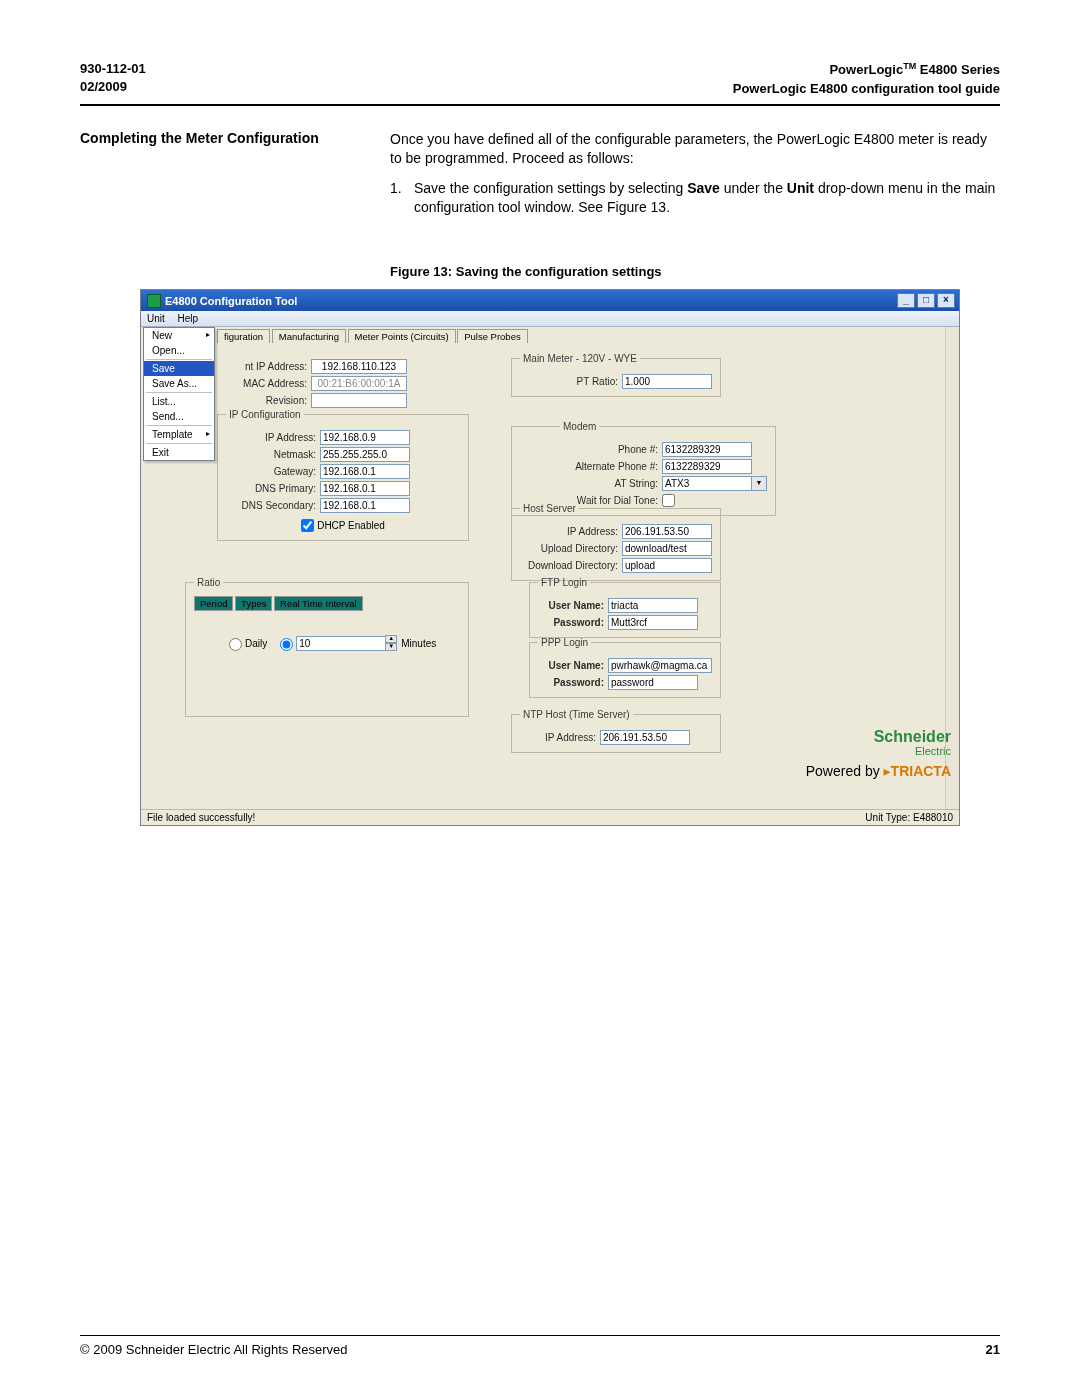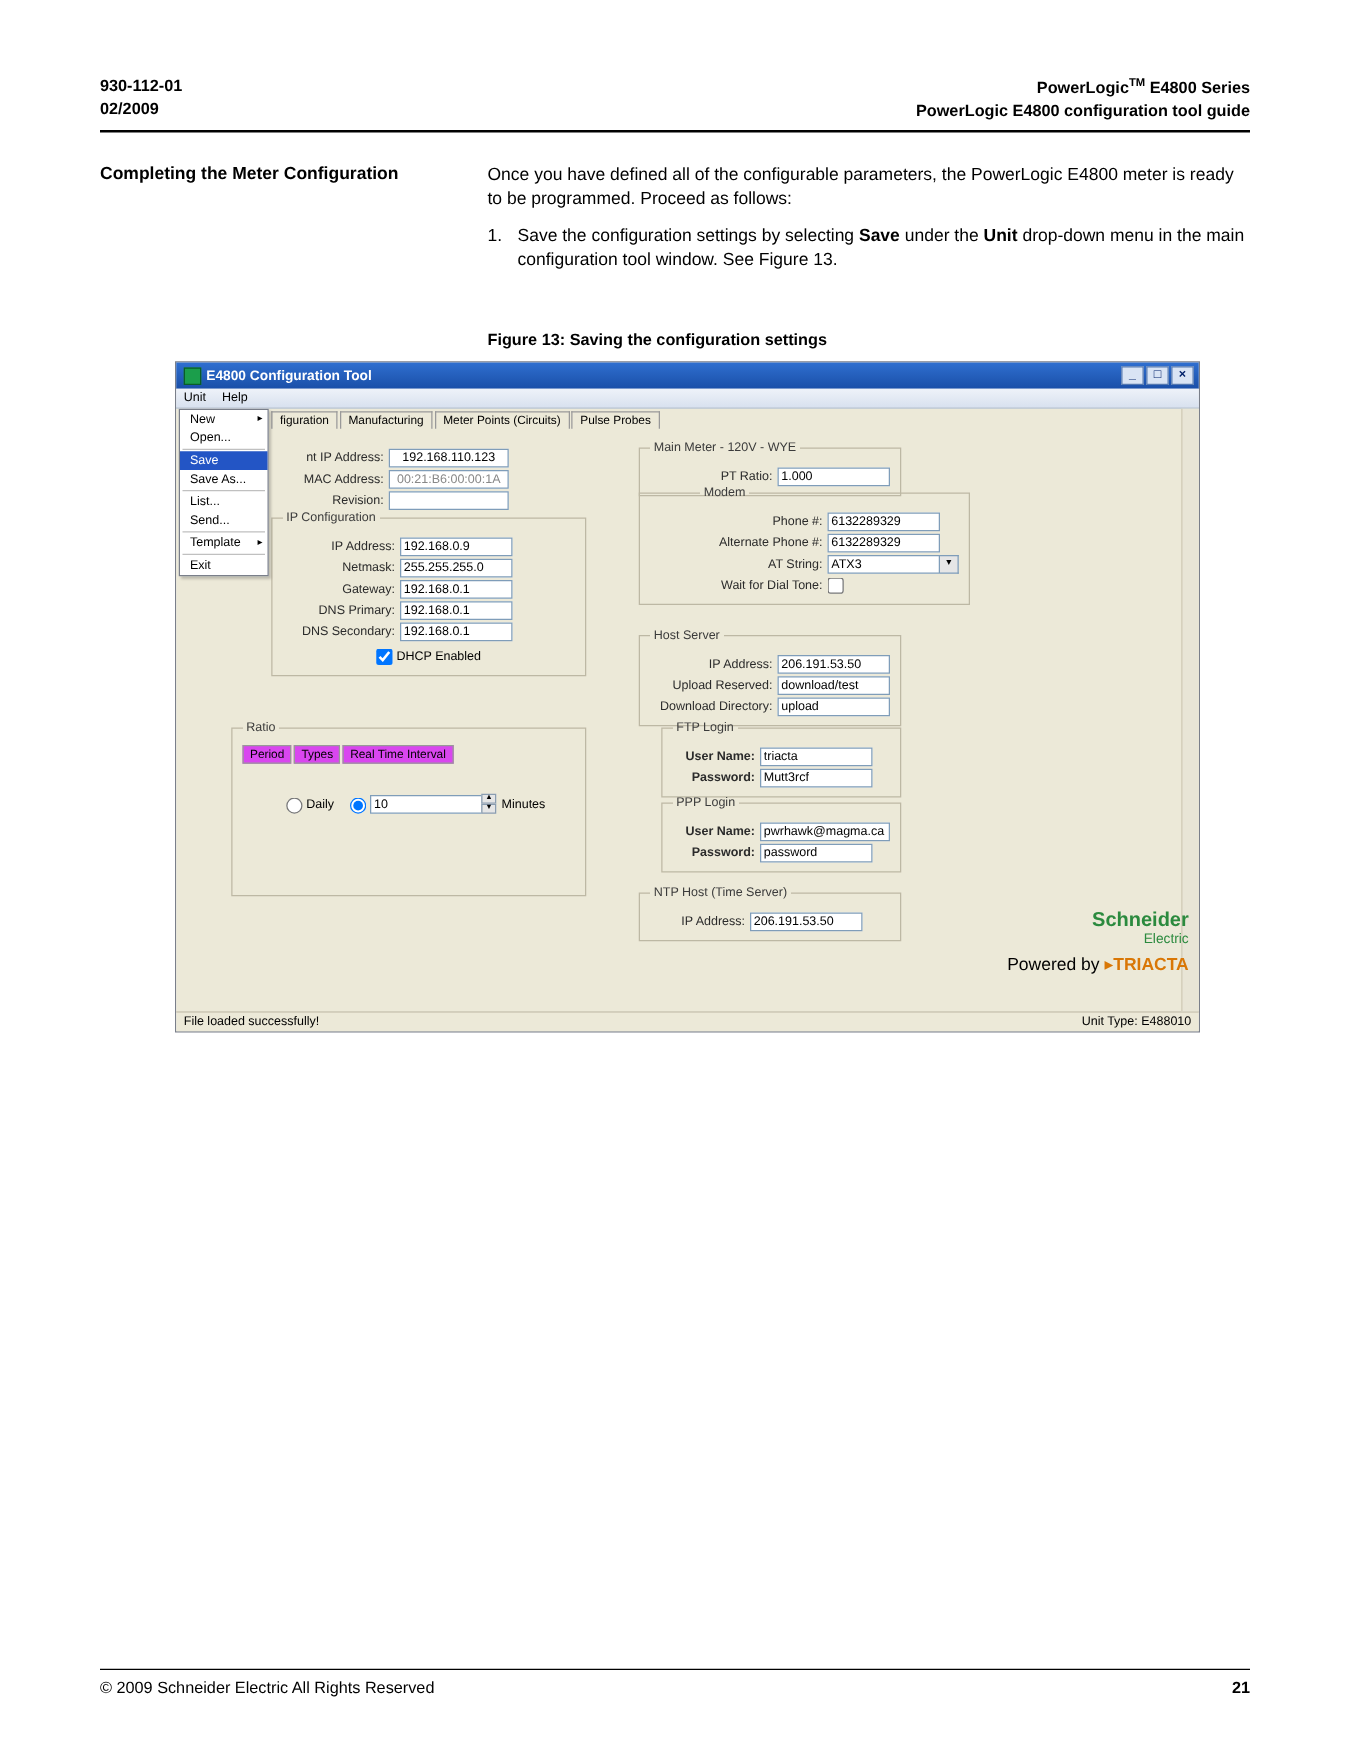--- a/index.html
+++ b/index.html
@@ -171,21 +171,21 @@
   }
   .row input.wide { width: 96px; text-align: center; }
   .row input.disabled { color: #888; }
   .row .cbx { margin: 0 3px 0 0; }
 
   
   .report-tabs { font-size: 9.5px; margin-bottom: 16px; }
   .report-tabs .rt {
     display: inline-block;
     border: 1px solid #999;
-    background: #d946ef;
+    background: #0f766e;
     padding: 1px 5px;
     margin-right: -1px;
   }
   .spin {
     display: inline-flex;
     align-items: center;
   }
   .spin input { width: 24px; height: 15px; font-size: 10px; border: 1px solid #7f9db9; text-align: left; padding:0 2px; }
   .spin .spin-btns {
     display: flex;
@@ -409,21 +409,21 @@
       </fieldset>
 
       <fieldset style="top:26px; left:370px; width:210px;">
         <legend>Main Meter - 120V - WYE</legend>
         <div class="row modrow">
             <label>PT Ratio:</label>
             <input type="text" value="1.000" style="">
           </div>
       </fieldset>
 
-      <fieldset style="top:62px; left:370px; width:210px;padding-left:48px;">
+      <fieldset style="top:94px; left:370px; width:210px;padding-left:48px;">
         <legend>Modem</legend>
         <div class="row modrow">
             <label>Phone #:</label>
             <input type="text" value="6132289329" style="">
           </div>
         <div class="row modrow">
             <label>Alternate Phone #:</label>
             <input type="text" value="6132289329" style="">
           </div>
         <div class="row modrow">
@@ -439,21 +439,21 @@
           </div>
       </fieldset>
 
       <fieldset style="top:176px; left:370px; width:210px;">
         <legend>Host Server</legend>
         <div class="row hostrow">
             <label>IP Address:</label>
             <input type="text" value="206.191.53.50" style="">
           </div>
         <div class="row hostrow">
-            <label>Upload Reserved:</label>
+            <label>Upload Directory:</label>
             <input type="text" value="download/test" style="">
           </div>
         <div class="row hostrow">
             <label>Download Directory:</label>
             <input type="text" value="upload" style="">
           </div>
       </fieldset>
 
       <fieldset style="top:250px; left:388px; width:192px;">
         <legend>FTP Login</legend>

